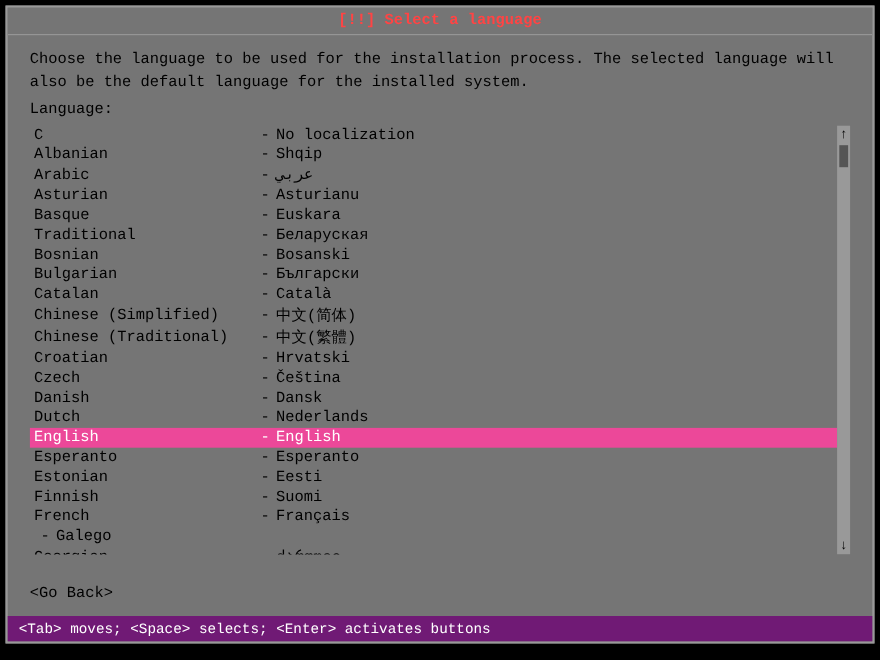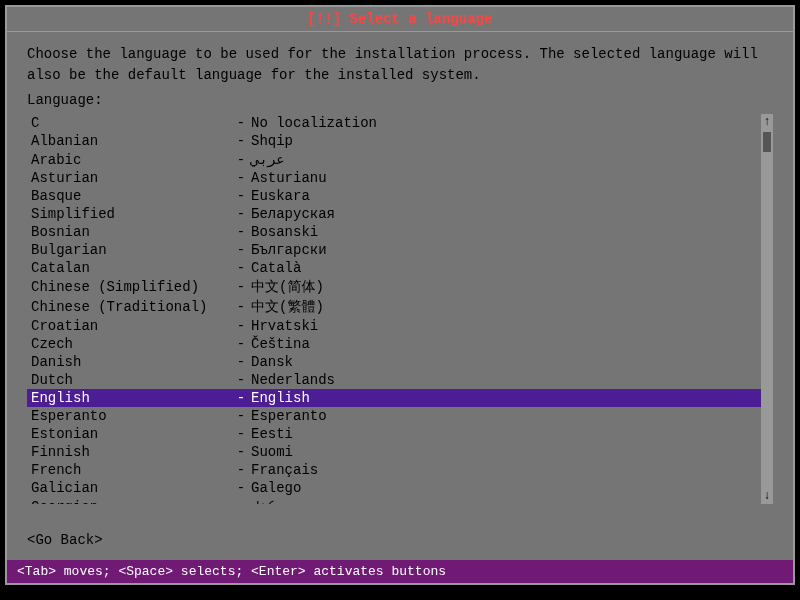--- a/index.html
+++ b/index.html
@@ -58,21 +58,21 @@
     }
     .lang-row {
       display: flex;
       align-items: center;
       padding: 1px 4px;
       cursor: pointer;
       color: #000;
       white-space: nowrap;
     }
     .lang-row.selected {
-      background: #4c1d95;
+      background: #ec4899;
       color: #fff;
     }
     .lang-name {
       width: 200px;
       display: inline-block;
     }
     .lang-dash {
       width: 20px;
       display: inline-block;
       text-align: center;
@@ -152,21 +152,21 @@
             <span class="lang-name">Asturian</span>
             <span class="lang-dash">-</span>
             <span class="lang-native">Asturianu</span>
           </div>
           <div class="lang-row">
             <span class="lang-name">Basque</span>
             <span class="lang-dash">-</span>
             <span class="lang-native">Euskara</span>
           </div>
           <div class="lang-row">
-            <span class="lang-name">Simplified</span>
+            <span class="lang-name">Traditional</span>
             <span class="lang-dash">-</span>
             <span class="lang-native">Беларуская</span>
           </div>
           <div class="lang-row">
             <span class="lang-name">Bosnian</span>
             <span class="lang-dash">-</span>
             <span class="lang-native">Bosanski</span>
           </div>
           <div class="lang-row">
             <span class="lang-name">Bulgarian</span>
@@ -227,21 +227,20 @@
             <span class="lang-name">Finnish</span>
             <span class="lang-dash">-</span>
             <span class="lang-native">Suomi</span>
           </div>
           <div class="lang-row">
             <span class="lang-name">French</span>
             <span class="lang-dash">-</span>
             <span class="lang-native">Français</span>
           </div>
           <div class="lang-row">
-            <span class="lang-name">Galician</span>
             <span class="lang-dash">-</span>
             <span class="lang-native">Galego</span>
           </div>
           <div class="lang-row">
             <span class="lang-name">Georgian</span>
             <span class="lang-dash">-</span>
             <span class="lang-native">ქართული</span>
           </div>
         </div>
       <div id="scrollbar">

